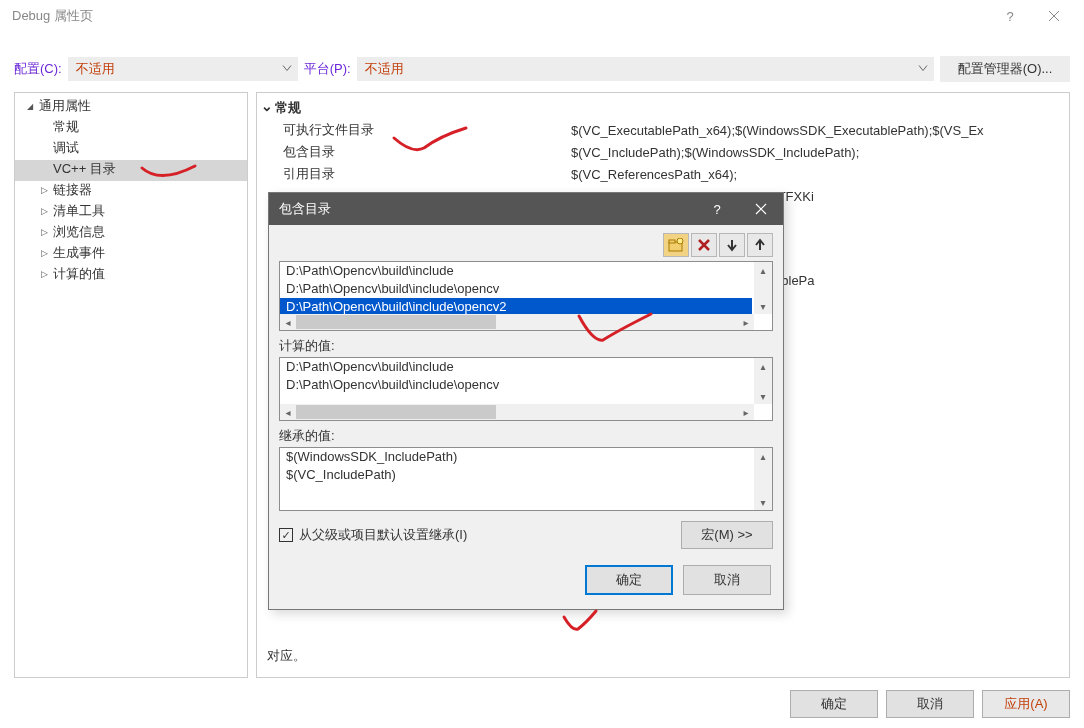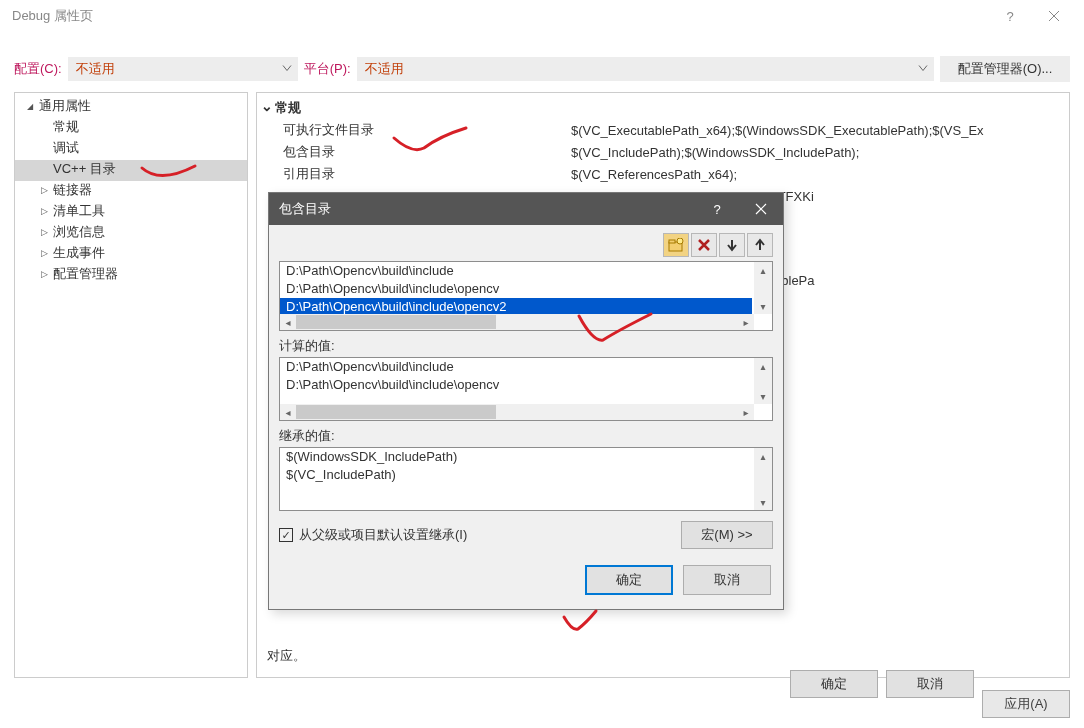--- a/index.html
+++ b/index.html
@@ -6,21 +6,21 @@
   body { margin: 0; width: 1084px; height: 728px; background: #fff; font-size: 13px; color: #333; position: relative; overflow: hidden; }
 
   
   .titlebar { height: 32px; display: flex; align-items: center; padding: 0 8px 0 12px; background: #fff; color: #888; }
   .titlebar .title { flex: 1; font-size: 13px; }
   .titlebar .winbtn { width: 44px; height: 32px; display: flex; align-items: center; justify-content: center; color: #888; }
   .titlebar .winbtn svg { width: 12px; height: 12px; }
 
   
   .cfgrow { display: flex; align-items: center; padding: 24px 14px 10px 14px; gap: 6px; }
-  .cfgrow .lbl { color: #be185d; font-size: 13px; }
+  .cfgrow .lbl { color: #6d28d9; font-size: 13px; }
   .cfgrow .ddl { flex: 0 0 230px; height: 24px; background: #ededed; position: relative; display: flex; align-items: center; padding: 0 8px; color: #c2410c; }
   .cfgrow .ddl.wide { flex: 1; }
   .cfgrow .ddl .caret { position: absolute; right: 6px; top: 50%; transform: translateY(-50%); }
   .cfgrow .mgrbtn { width: 130px; height: 26px; background: #ededed; display: flex; align-items: center; justify-content: center; cursor: pointer; }
 
   
   .mainarea { position: absolute; left: 14px; right: 14px; top: 92px; bottom: 50px; display: flex; gap: 8px; }
   .leftpane { width: 234px; border: 1px solid #ccc; background: #fff; overflow: hidden; }
   .rightpane { flex: 1; border: 1px solid #ccc; background: #fff; position: relative; overflow: hidden; }
 
@@ -40,21 +40,21 @@
   .proplist .hdr .tw { width: 14px; display: inline-block; }
   .proplist .hdr .tw::before { content: "⌄"; font-size: 14px; font-weight: bold; position: relative; top: -2px; }
   .proplist .row { display: flex; align-items: center; height: 22px; }
   .proplist .row .k { width: 310px; padding-left: 22px; }
   .proplist .row .v { flex: 1; white-space: nowrap; overflow: hidden; }
   .rightpane .note { position: absolute; left: 10px; bottom: 12px; }
 
   
   .bottombar { position: absolute; left: 0; right: 14px; bottom: 10px; display: flex; justify-content: flex-end; gap: 8px; }
   .btn { min-width: 88px; height: 28px; background: #e1e1e1; border: 1px solid #adadad; display: flex; align-items: center; justify-content: center; cursor: pointer; }
-  .btn.disabled { color: #404040; background: #e8e8e8; cursor: default; margin-top: 20px; }
+  .btn.disabled { color: #c2410c; background: #e8e8e8; cursor: default; }
 
   
   .modal { position: absolute; left: 268px; top: 192px; width: 516px; background: #f0f0f0; border: 1px solid #777; box-shadow: 4px 4px 10px rgba(0,0,0,0.15); }
   .modal .mtitle { height: 32px; background: #555; color: #fff; display: flex; align-items: center; padding-left: 10px; }
   .modal .mtitle .spacer { flex: 1; }
   .modal .mtitle .mbtn { width: 44px; height: 32px; display: flex; align-items: center; justify-content: center; cursor: pointer; color: #fff; }
   .modal .toolbar { display: flex; justify-content: flex-end; gap: 2px; padding: 8px 10px 4px 10px; }
   .modal .toolbar .tbtn { width: 26px; height: 24px; background: #f2d383; border: 1px solid #b7b7b7; display: flex; align-items: center; justify-content: center; cursor: pointer; }
   .modal .toolbar .tbtn.plain { background: #e8e8e8; }
   .modal .listbox { margin: 0 10px 6px 10px; border: 1px solid #8d8d8d; background: #fff; height: 70px; position: relative; overflow: hidden; }
@@ -150,21 +150,21 @@
       <div class="node indent1b">
           <span class="tw closed"></span>
           <span>浏览信息</span>
         </div>
       <div class="node indent1b">
           <span class="tw closed"></span>
           <span>生成事件</span>
         </div>
       <div class="node indent1b">
           <span class="tw closed"></span>
-          <span>配置管理器</span>
+          <span>计算的值</span>
         </div>
     </div>
   </div>
 
   <div class="rightpane">
     <div class="proplist">
       <div class="hdr">
         <span class="tw"></span>
         <span>常规</span>
       </div>

